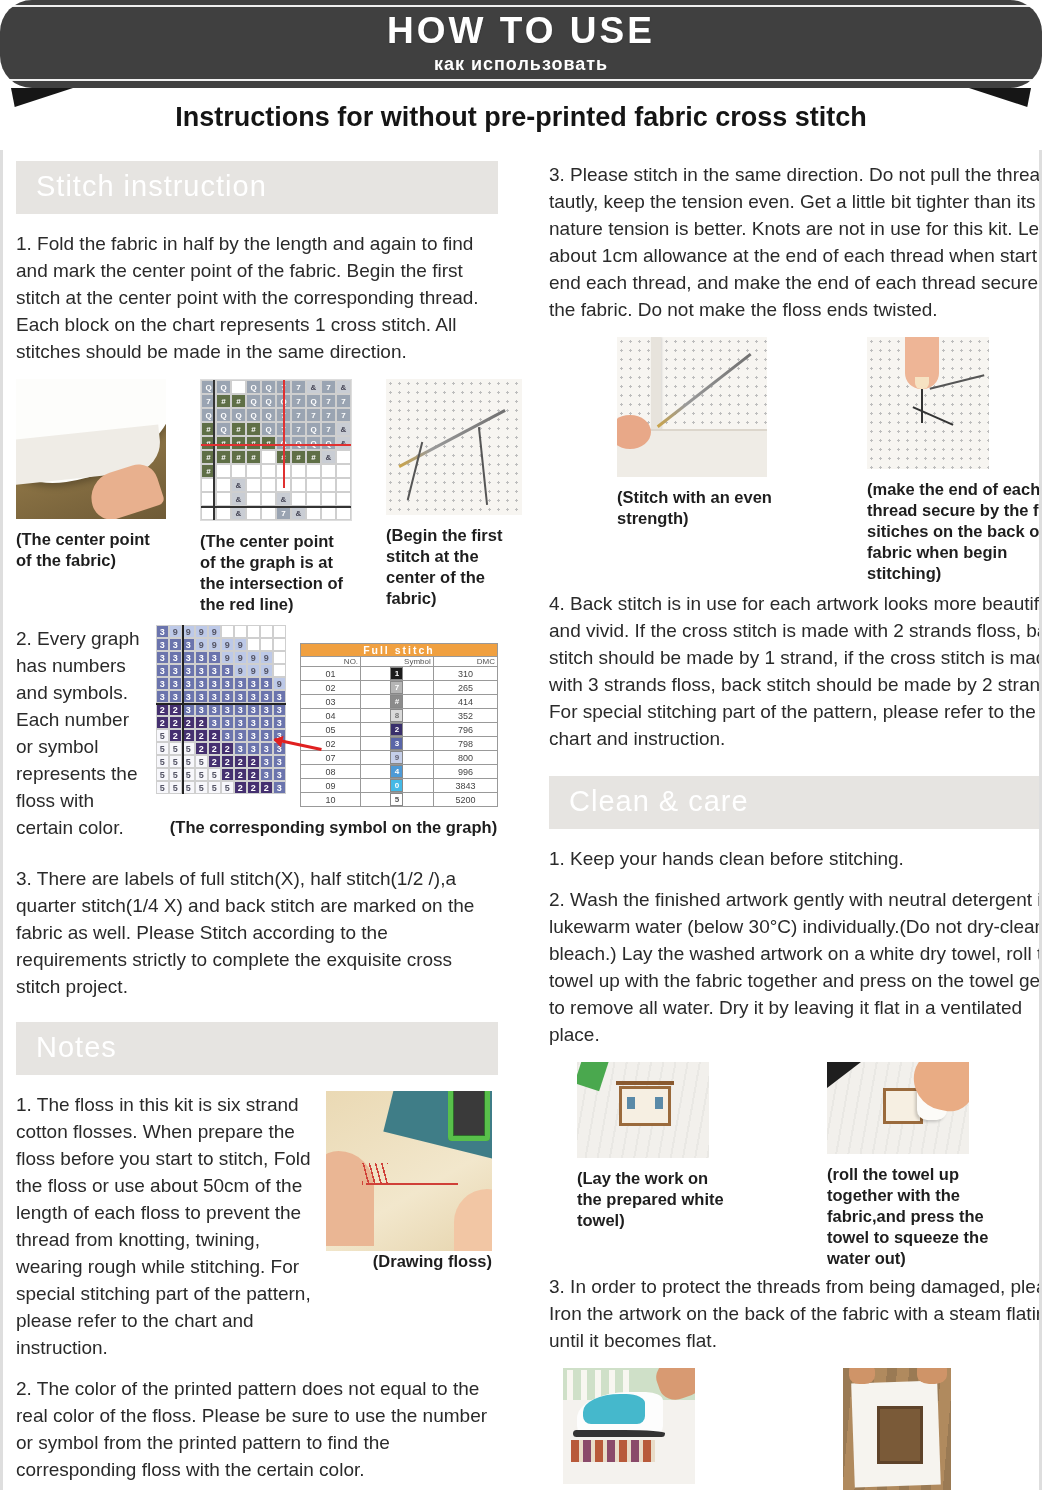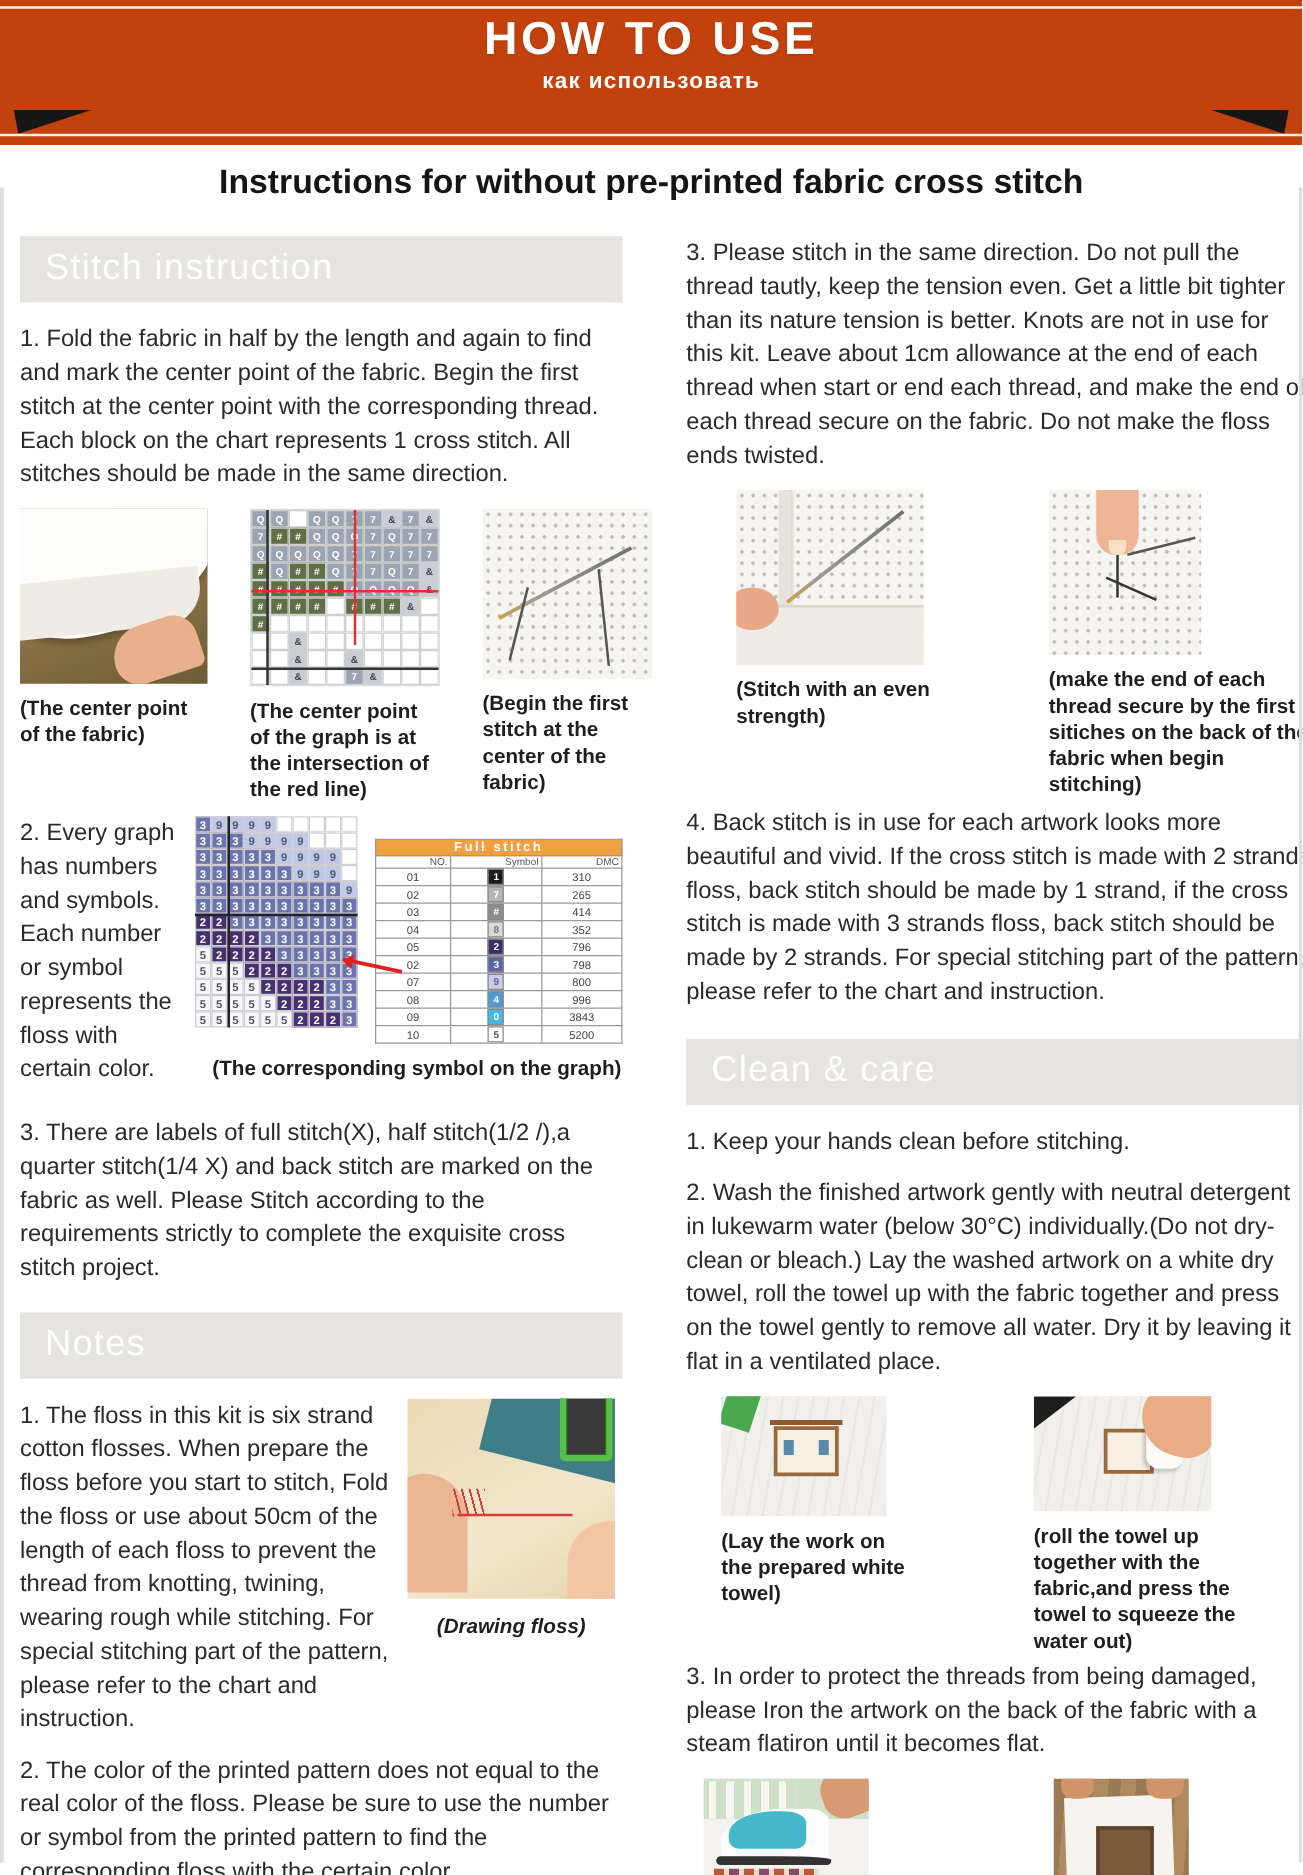--- a/index.html
+++ b/index.html
@@ -2,21 +2,21 @@
 <html><head>
 <meta charset="utf-8">
 <style>
   html,body{margin:0;padding:0;background:#fff;}
   .page{position:relative;width:1042px;height:1500px;background:#fff;overflow:hidden;
         font-family:"Liberation Sans",sans-serif;color:#2a2a2a;}
   .edge{position:absolute;top:150px;bottom:10px;width:3px;background:#dedede;}
   .edge.left{left:0;} .edge.right{right:0;}
 
   
-  .banner{position:relative;height:116px;background:#c2410c;}
+  .banner{position:relative;height:88px;background:#404040;border-radius:32px;}
   .banner .lines{position:absolute;left:0;right:0;top:5px;bottom:7px;
       border-top:2px solid rgba(255,255,255,.92);border-bottom:2px solid rgba(255,255,255,.92);}
   .banner-title{position:absolute;left:0;right:0;top:10px;text-align:center;color:#fff;
       font-size:37px;font-weight:bold;letter-spacing:3px;text-shadow:0 1px 2px rgba(0,0,0,.15);}
   .banner-sub{position:absolute;left:0;right:0;top:54px;text-align:center;color:#fff;
       font-size:18px;font-weight:bold;letter-spacing:1px;}
   .fold{position:absolute;top:88px;width:62px;height:19px;background:#161616;}
   .fold.l{left:11px;clip-path:polygon(0 0,100% 0,6% 100%);}
   .fold.r{right:11px;clip-path:polygon(0 0,100% 0,94% 100%);}
 
@@ -92,21 +92,21 @@
   .sc-floss{width:166px;height:160px;background:linear-gradient(150deg,#ead9b4,#f2e7cc 60%,#e6d4ad);}
   .sc-floss .mat{position:absolute;right:-18px;top:-14px;width:120px;height:70px;background:#3f7d87;transform:rotate(14deg);}
   .sc-floss .rack{position:absolute;right:2px;top:-8px;width:42px;height:58px;background:#58c04a;
       border-radius:4px;box-shadow:inset 0 0 0 5px #58c04a, inset 0 0 0 7px #2d6e2a;}
   .sc-floss .rack:before{content:"";position:absolute;left:6px;top:6px;right:6px;bottom:6px;background:#3a3a3a;}
   .sc-floss .f1{position:absolute;left:-14px;top:60px;width:62px;height:95px;background:#eab694;border-radius:30px 40px 0 0;}
   .sc-floss .f2{position:absolute;right:-20px;bottom:-18px;width:58px;height:80px;background:#f2c6a4;border-radius:40px 30px 0 0;}
   .sc-floss .redline{position:absolute;left:40px;top:92px;width:92px;height:2px;background:#d04038;}
   .sc-floss .fray{position:absolute;left:36px;top:72px;width:26px;height:22px;
       background:repeating-linear-gradient(75deg,#d04038 0 1.5px,transparent 1.5px 6px);}
-  .notesfig .cap{margin-top:12px;text-align:center;font-style:italic;}
+  .notesfig .cap{text-align:right;}
 
   
   .figrow2{display:flex;margin:8px 0 6px 40px;}
   .sc-even{width:150px;height:140px;}
   .sc-even .foldline{position:absolute;left:34px;top:0;bottom:46px;width:10px;background:#e7e3dc;box-shadow:1px 0 2px rgba(0,0,0,.12);}
   .sc-even .band{position:absolute;left:0;right:0;bottom:0;height:46px;background:#efece6;border-top:2px solid #dcd6cc;}
   .sc-even .needle{left:28px;top:52px;width:118px;transform:rotate(-38deg);}
   .sc-even .finger{position:absolute;left:-8px;bottom:28px;width:42px;height:34px;background:#e8a888;border-radius:50%;}
   .sc-secure{width:122px;height:132px;}
   .sc-secure .finger{position:absolute;left:38px;top:-10px;width:34px;height:62px;background:#eeb596;border-radius:0 0 16px 16px;}
@@ -533,21 +533,21 @@
 
     </div>
 
     <div class="divider"></div>
 
     <div class="col-right">
 
       <p class="body">3. Please stitch in the same direction. Do not pull the thread tautly, keep the tension even. Get a little bit tighter than its nature tension is better. Knots are not in use for this kit. Leave about 1cm allowance at the end of each thread when start or end each thread, and make the end of each thread secure on the fabric. Do not make the floss ends twisted.</p>
 
       <div class="figrow2" style="gap:80px;">
-        <div class="fig" style="width:170px;display:flex;flex-direction:column;">
+        <div class="fig" style="width:170px;display:flex;flex-direction:column;margin-left:28px;">
           <div class="photo sc-even dotfabric">
             <div class="foldline"></div>
             <div class="band"></div>
             <div class="needle"></div>
             <div class="finger"></div>
           </div>
           <div class="cap capunder">(Stitch with an even strength)</div>
         </div>
         <div class="fig" style="width:210px;display:flex;flex-direction:column;">
           <div class="photo sc-secure dotfabric">

